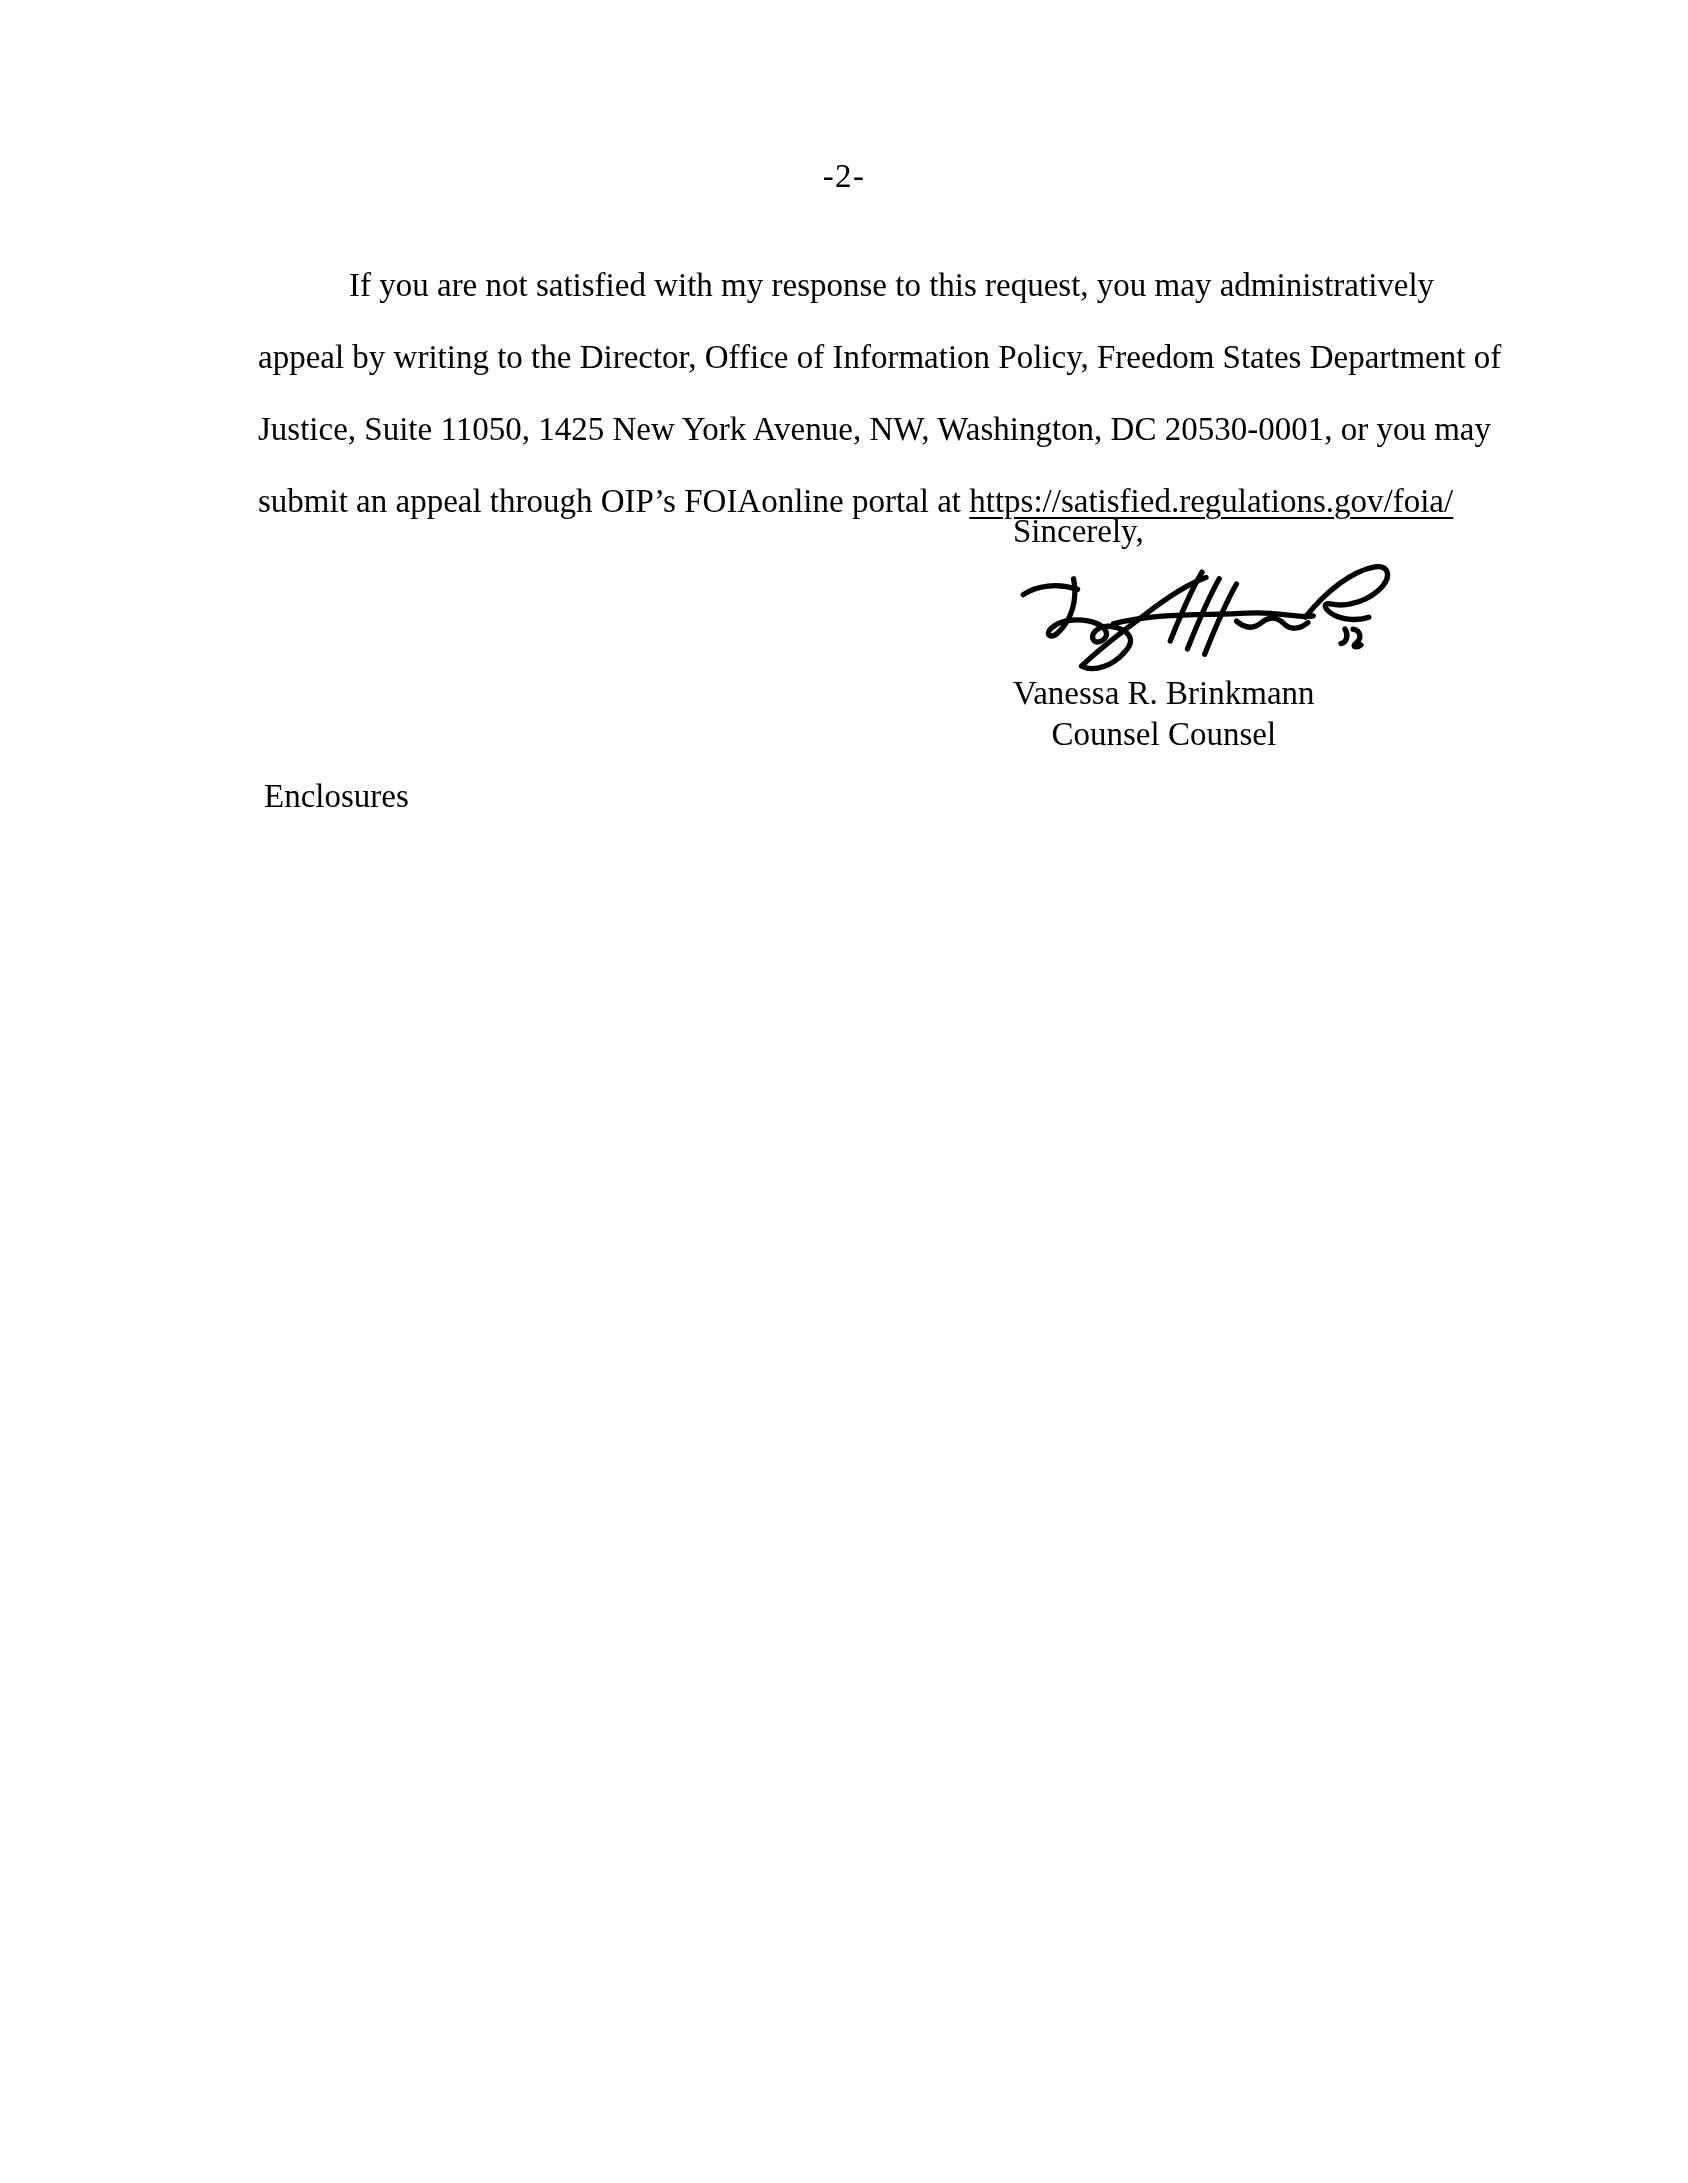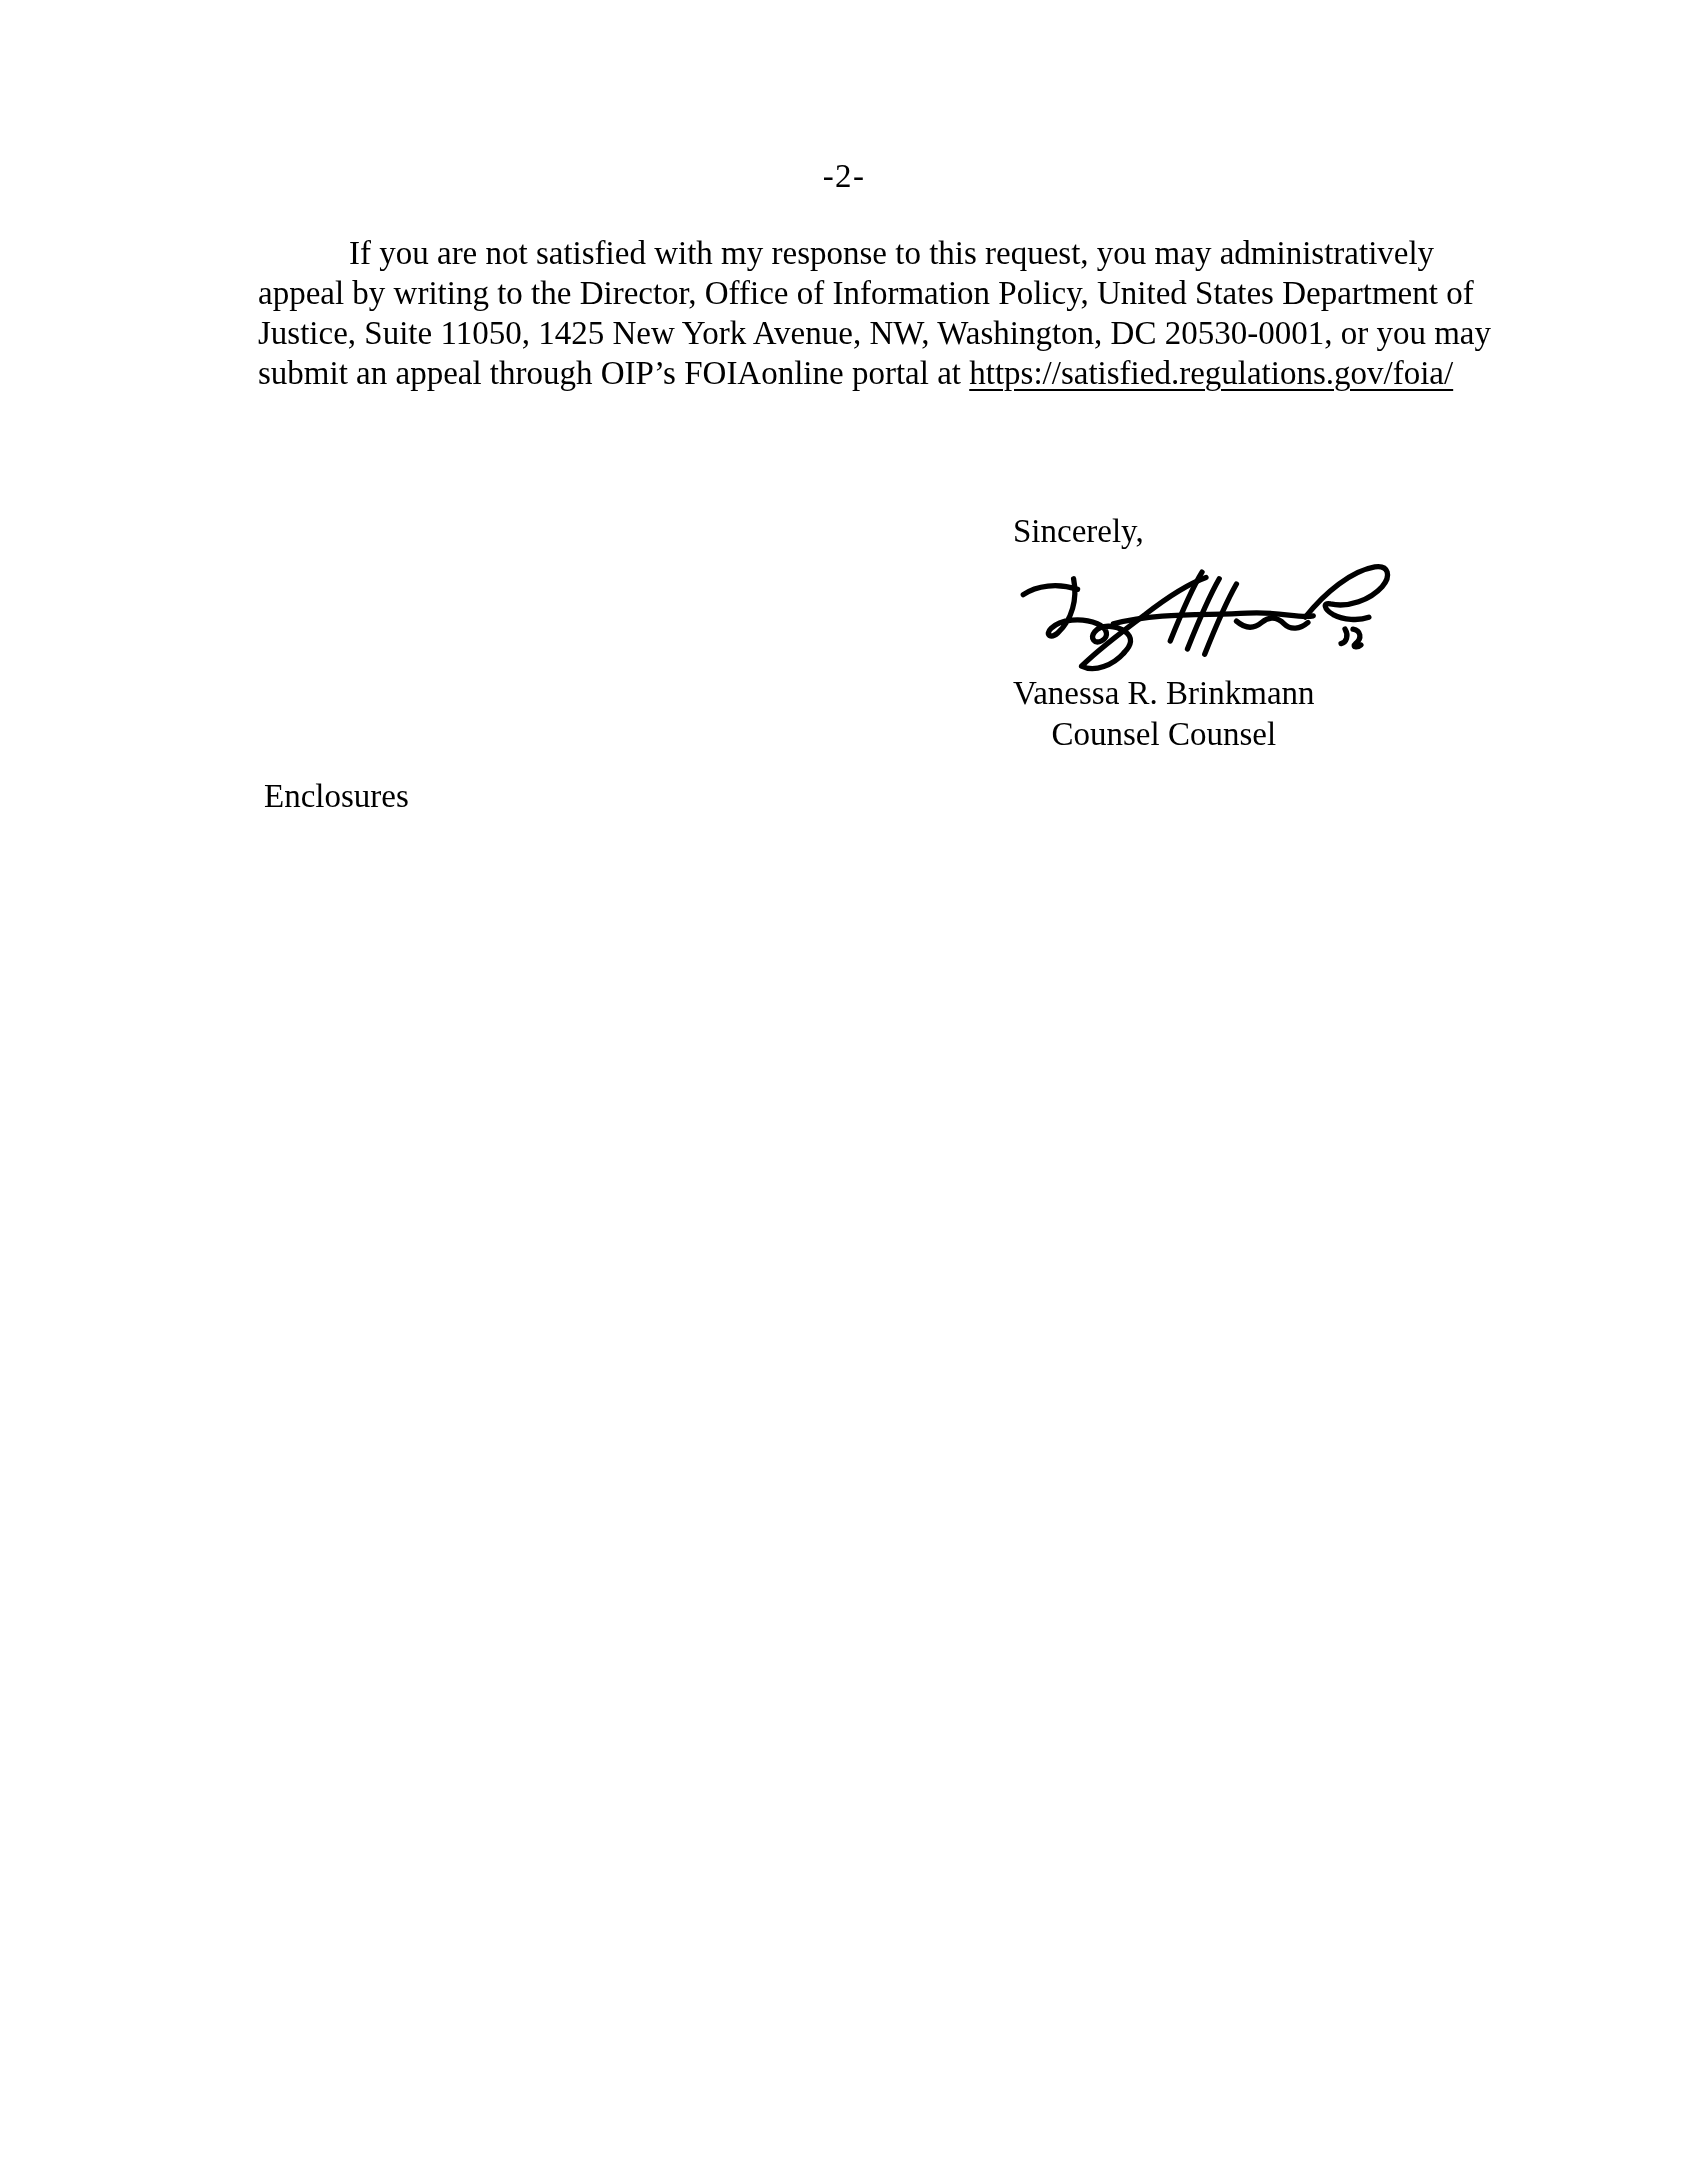--- a/index.html
+++ b/index.html
@@ -23,20 +23,21 @@
   }
   .paragraph {
     position: absolute;
     top: 233px;
     left: 258px;
     width: 1218px;
   }
   .paragraph .line {
     white-space: pre;
     line-height: 40px;
+    margin-top: 32px;
   }
   .paragraph .line.indent { padding-left: 91px; }
   .u {
     text-decoration: underline;
     text-decoration-thickness: 2.3px;
     text-underline-offset: 4.6px;
   }
   .closing {
     position: absolute;
     top: 511px;
@@ -73,21 +74,21 @@
 </style>
 </head>
 <body>
 
 <div class="page">
 
   <div class="page-number">-2-</div>
 
   <div class="paragraph">
       <div class="line indent"><span>If you are not satisfied with my response to this request, you may administratively</span></div>
-      <div class="line"><span>appeal by writing to the Director, Office of Information Policy, United States Department of</span></div>
+      <div class="line"><span>appeal by writing to the Director, Office of Information Policy, Freedom States Department of</span></div>
       <div class="line"><span>Justice, Suite 11050, 1425 New York Avenue, NW, Washington, DC 20530-0001, or you may</span></div>
       <div class="line"><span>submit an appeal through OIP’s FOIAonline portal at </span><span class="u">https://satisfied.regulations.gov/foia/</span></div>
     </div>
 
   <div class="closing">Sincerely,</div>
 
   <svg class="signature" viewBox="0 0 580 170" aria-hidden="true">
     <path d="M 14 52 C 34 38, 66 34, 96 44"></path>
     <path d="M 90 28 C 96 58, 88 90, 66 110 C 56 119, 46 113, 56 103 C 70 89, 102 86, 126 96 C 142 103, 144 116, 132 122 C 122 127, 114 118, 122 108 C 132 96, 154 98, 168 108 C 180 117, 178 128, 166 140"></path>
     <path d="M 166 140 C 150 158, 122 170, 102 160 C 114 148, 152 116, 198 82 C 234 54, 262 36, 290 26"></path>

